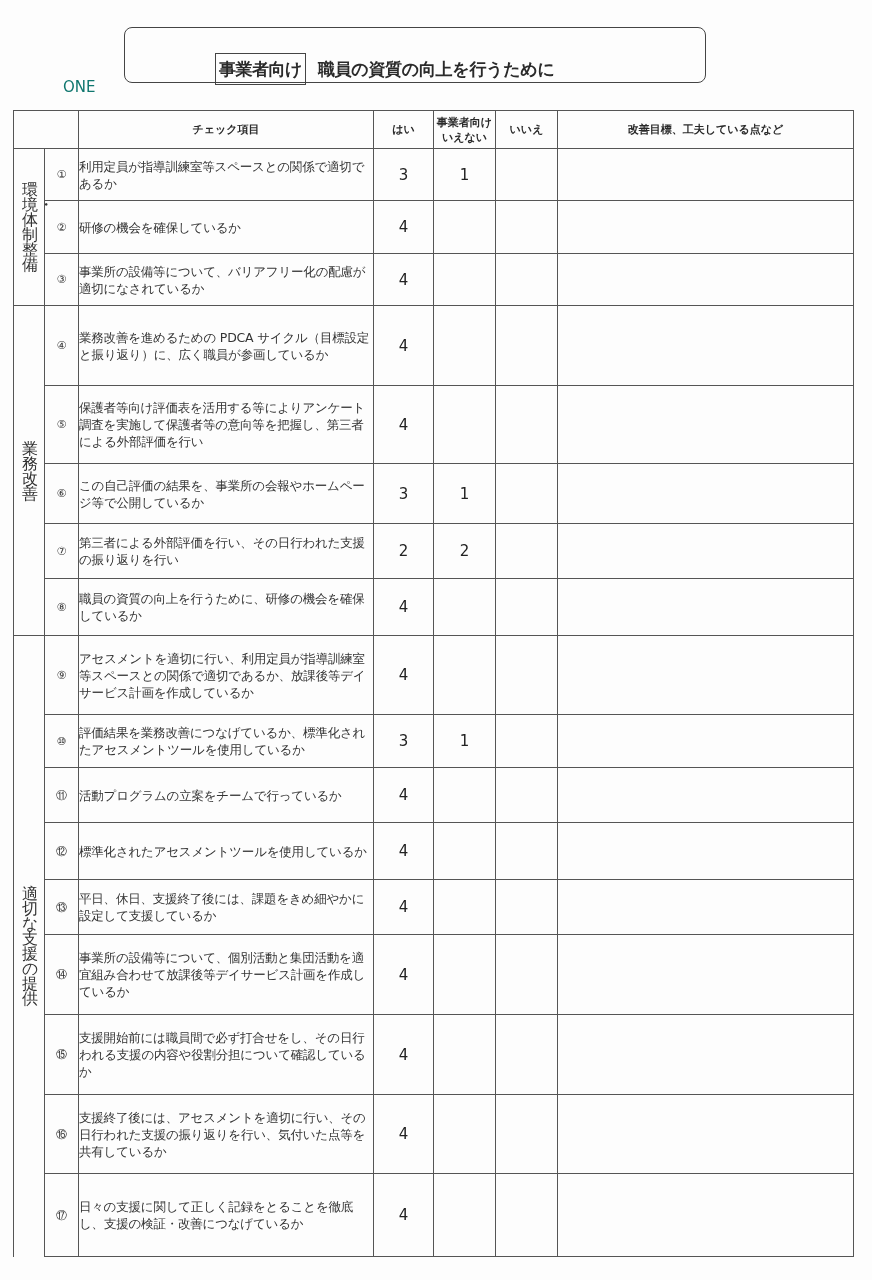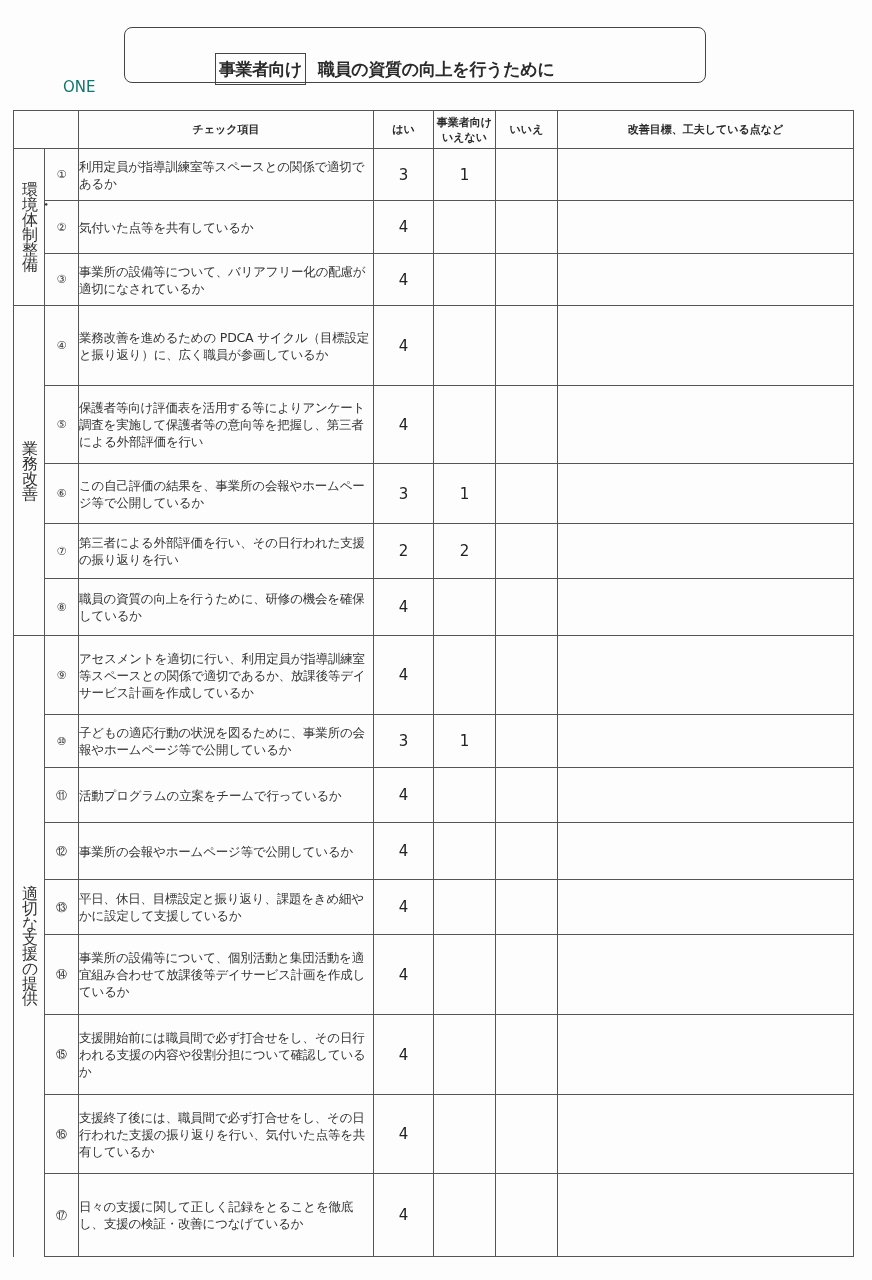--- a/index.html
+++ b/index.html
@@ -99,21 +99,21 @@
         <td class="cat" rowspan="3"><span class="vtext">環境・体制整備</span></td>
         <td class="num">①</td>
         <td class="item">利用定員が指導訓練室等スペースとの関係で適切であるか</td>
         <td class="val">3</td>
         <td class="val">1</td>
         <td class="val"></td>
         <td class="note"></td>
       </tr>
       <tr style="height: 53px;">
         <td class="num">②</td>
-        <td class="item">気付いた点等を共有しているか</td>
+        <td class="item">研修の機会を確保しているか</td>
         <td class="val">4</td>
         <td class="val"></td>
         <td class="val"></td>
         <td class="note"></td>
       </tr>
       <tr style="height: 52px;">
         <td class="num">③</td>
         <td class="item">事業所の設備等について、バリアフリー化の配慮が適切になされているか</td>
         <td class="val">4</td>
         <td class="val"></td>
@@ -165,45 +165,45 @@
         <td class="cat no-bottom" rowspan="9"><span class="vtext">適切な支援の提供</span></td>
         <td class="num">⑨</td>
         <td class="item">アセスメントを適切に行い、利用定員が指導訓練室等スペースとの関係で適切であるか、放課後等デイサービス計画を作成しているか</td>
         <td class="val">4</td>
         <td class="val"></td>
         <td class="val"></td>
         <td class="note"></td>
       </tr>
       <tr style="height: 53px;">
         <td class="num">⑩</td>
-        <td class="item">子どもの適応行動の状況を図るために、事業所の会報やホームページ等で公開しているか</td>
+        <td class="item">評価結果を業務改善につなげているか、標準化されたアセスメントツールを使用しているか</td>
         <td class="val">3</td>
         <td class="val">1</td>
         <td class="val"></td>
         <td class="note"></td>
       </tr>
       <tr style="height: 55px;">
         <td class="num">⑪</td>
         <td class="item">活動プログラムの立案をチームで行っているか</td>
         <td class="val">4</td>
         <td class="val"></td>
         <td class="val"></td>
         <td class="note"></td>
       </tr>
       <tr style="height: 57px;">
         <td class="num">⑫</td>
-        <td class="item">事業所の会報やホームページ等で公開しているか</td>
+        <td class="item">標準化されたアセスメントツールを使用しているか</td>
         <td class="val">4</td>
         <td class="val"></td>
         <td class="val"></td>
         <td class="note"></td>
       </tr>
       <tr style="height: 55px;">
         <td class="num">⑬</td>
-        <td class="item">平日、休日、目標設定と振り返り、課題をきめ細やかに設定して支援しているか</td>
+        <td class="item">平日、休日、支援終了後には、課題をきめ細やかに設定して支援しているか</td>
         <td class="val">4</td>
         <td class="val"></td>
         <td class="val"></td>
         <td class="note"></td>
       </tr>
       <tr style="height: 80px;">
         <td class="num">⑭</td>
         <td class="item">事業所の設備等について、個別活動と集団活動を適宜組み合わせて放課後等デイサービス計画を作成しているか</td>
         <td class="val">4</td>
         <td class="val"></td>
@@ -213,21 +213,21 @@
       <tr style="height: 80px;">
         <td class="num">⑮</td>
         <td class="item">支援開始前には職員間で必ず打合せをし、その日行われる支援の内容や役割分担について確認しているか</td>
         <td class="val">4</td>
         <td class="val"></td>
         <td class="val"></td>
         <td class="note"></td>
       </tr>
       <tr style="height: 79px;">
         <td class="num">⑯</td>
-        <td class="item">支援終了後には、職員間で必ず打合せをし、その日行われた支援の振り返りを行い、気付いた点等を共有しているか</td>
+        <td class="item">支援終了後には、アセスメントを適切に行い、その日行われた支援の振り返りを行い、気付いた点等を共有しているか</td>
         <td class="val">4</td>
         <td class="val"></td>
         <td class="val"></td>
         <td class="note"></td>
       </tr>
       <tr style="height: 83px;">
         <td class="num">⑰</td>
         <td class="item">日々の支援に関して正しく記録をとることを徹底し、支援の検証・改善につなげているか</td>
         <td class="val">4</td>
         <td class="val"></td>

